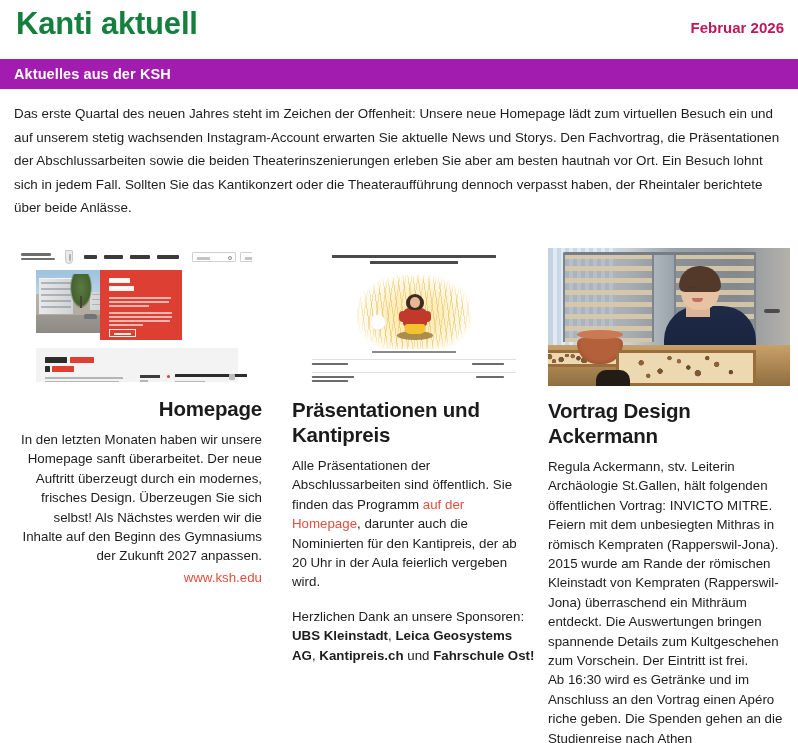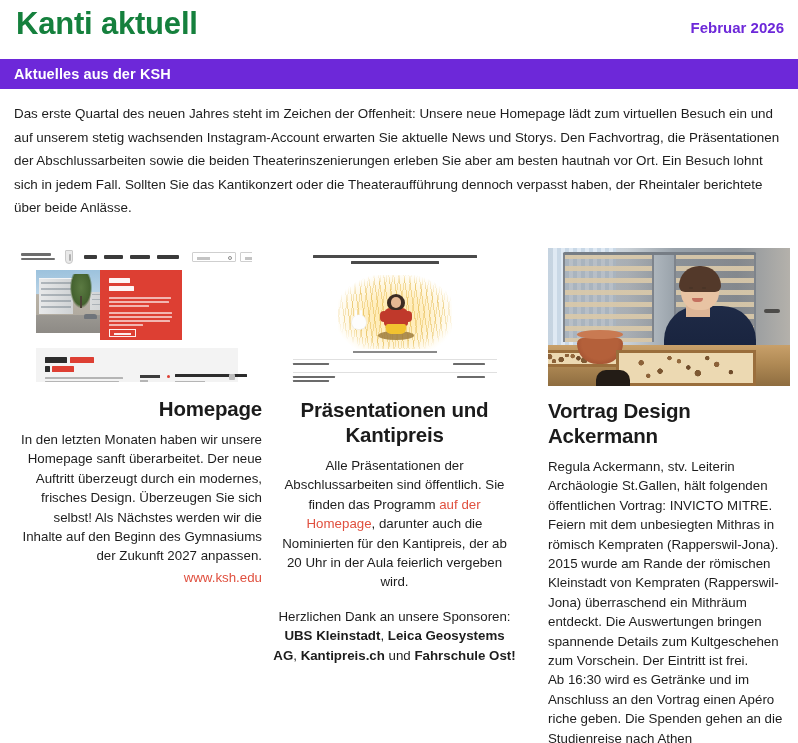--- a/index.html
+++ b/index.html
@@ -32,31 +32,31 @@
     font-weight: bold;
     color: #15803d;
     letter-spacing: -0.2px;
   }
   .masthead-date {
     position: absolute;
     right: 14px;
     top: 19px;
     font-size: 15px;
     font-weight: bold;
-    color: #6d28d9;
+    color: #be185d;
   }
 
   
   .section-banner {
     position: absolute;
     left: 0;
     top: 59px;
     width: 798px;
     height: 30px;
-    background: #6d28d9;
+    background: #a21caf;
     display: flex;
     align-items: center;
   }
   .section-banner-label {
     color: #ffffff;
     font-size: 14.5px;
     font-weight: bold;
     padding-left: 14px;
     letter-spacing: 0.1px;
   }
@@ -78,21 +78,21 @@
     position: absolute;
     left: 0;
     top: 248px;
     width: 798px;
   }
   .col {
     position: absolute;
     top: 0;
   }
   .col-1 { left: 14px;  width: 248px; text-align: right; }
-  .col-2 { left: 273px; width: 243px; text-align: center; }
+  .col-2 { left: 292px; width: 243px; }
   .col-3 { left: 548px; width: 242px; }
 
   .col-heading {
     font-size: 20.5px;
     font-weight: bold;
     color: #1b1b1b;
     line-height: 25px;
     margin: 0 0 9px 0;
     letter-spacing: -0.2px;
   }

